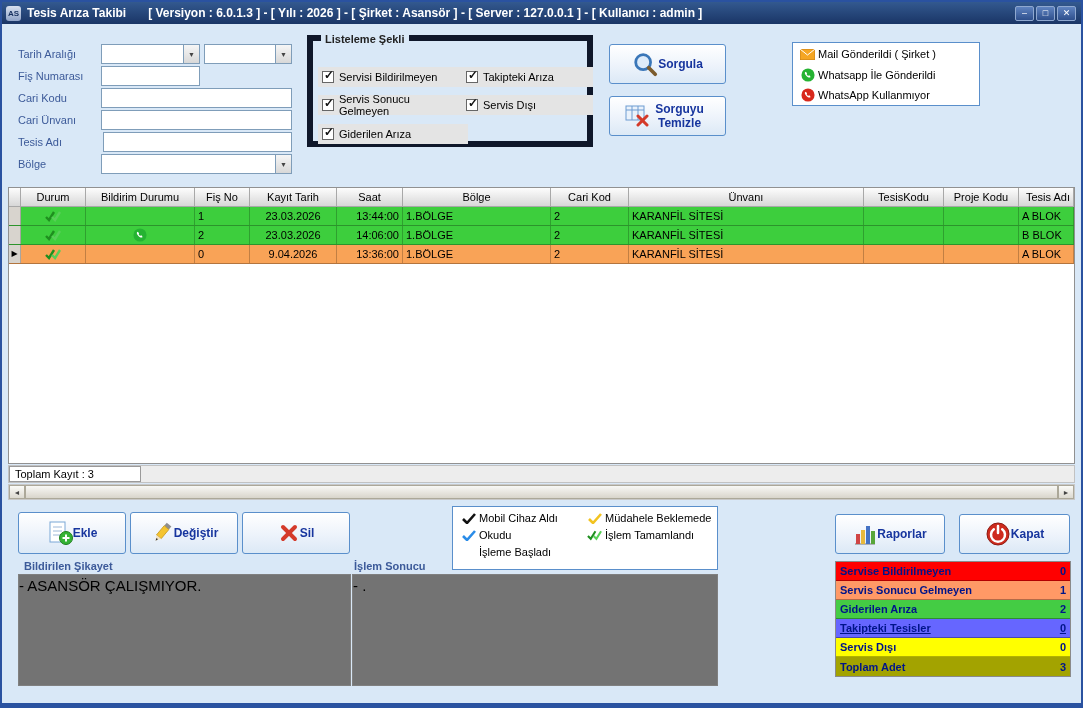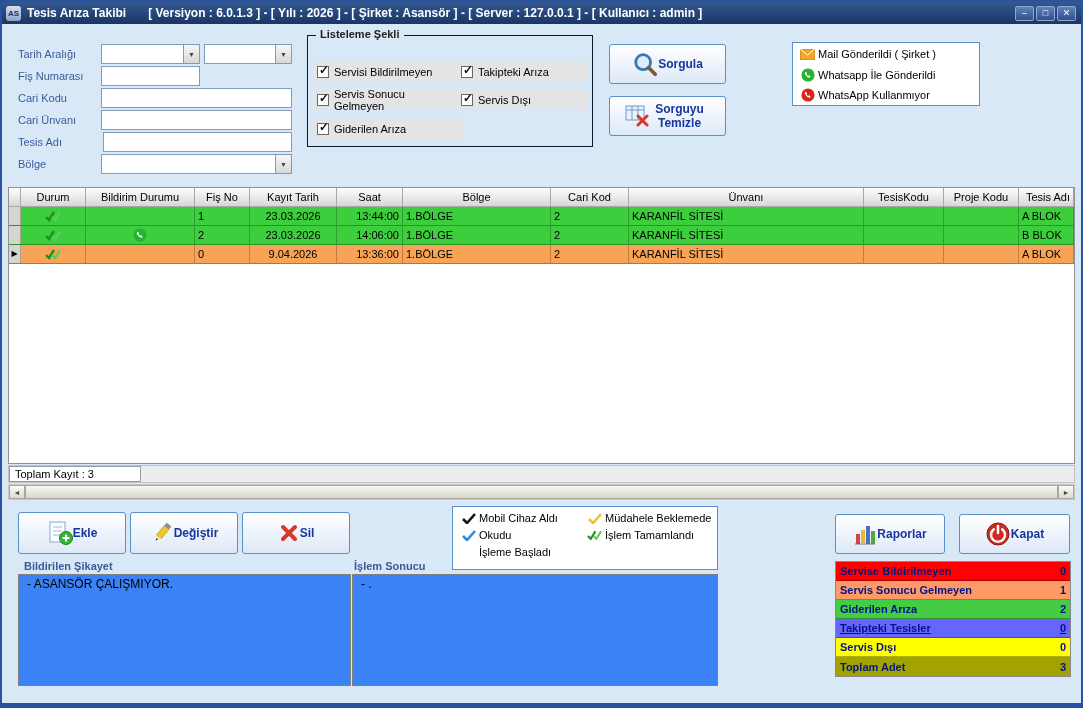--- a/index.html
+++ b/index.html
@@ -27,21 +27,21 @@
   .flabel { position:absolute; color:#3C5A99; white-space:nowrap; }
   .tb { position:absolute; height:20px; background:#fff; border:1px solid #7F9DB9;
         font-family:inherit; font-size:11px; padding:0 3px; }
   .combo { position:absolute; height:20px; background:#fff; border:1px solid #7F9DB9;
            display:flex; align-items:center; }
   .combo-val { flex:1; padding-left:3px; }
   .combo-btn { width:16px; height:100%; border-left:1px solid #7F9DB9;
                background:linear-gradient(#F6F6F6,#D8D8D8); display:flex;
                align-items:center; justify-content:center; font-size:7px; color:#444; }
 
-  .groupbox { position:absolute; border:1px solid #0f172a;padding-left:20px; }
+  .groupbox { position:absolute; border:6px solid #0f172a;padding-left:20px; }
   .gb-label { position:absolute; top:-8px; left:8px; background:#D9E8F7; padding:0 4px;
               font-weight:bold; color:#222; }
   .cbstrip { position:absolute; height:20px; background:#E4E4E4; display:flex; align-items:center; }
   .cbitem { display:flex; align-items:center; height:100%; padding-left:4px; }
   .checkbox { width:12px; height:12px; border:1px solid #666; background:#fff;
               position:relative; margin-right:5px; flex:none; }
   .ck { position:absolute; left:1px; top:-3px; font-size:12px; font-weight:bold; color:#111; line-height:1; }
 
   .btn { position:absolute; border:1px solid #5A8FCB; border-radius:3px;
          background:linear-gradient(180deg,#FFFFFF,#EDF3FB 55%,#DCE9F6);
@@ -79,22 +79,22 @@
   .hscroll { position:absolute; background:#F0EFEA; border:1px solid #C8C8C8; }
   .sbtn { position:absolute; top:0; width:16px; height:14px; background:linear-gradient(#FBFBF8,#DCD9D0);
           border:1px solid #ACA899; display:flex; align-items:center; justify-content:center;
           font-size:7px; color:#444; }
   .sbtn.left { left:0; } .sbtn.right { right:0; }
   .sthumb { position:absolute; left:16px; right:16px; top:0; height:14px;
             background:linear-gradient(#F8F8F5,#D9D5CB); border:1px solid #ACA899; }
 
   
   .blabel { position:absolute; color:#3C5A99; font-weight:bold; }
-  .ta { position:absolute; background:#3b82f6; border:1px solid #808080; resize:none;
-        font-family:inherit; font-size:12px; padding:2px 8px; }
+  .ta { position:absolute; background:#737373; border:1px solid #808080; resize:none;
+        font-family:inherit; font-size:15px; padding:2px 0; }
 
   .summary { position:absolute; background:#fff; border:1px solid #8A8A8A; }
   .srow { height:19px; display:flex; align-items:center; justify-content:space-between;
           padding:0 4px; font-weight:bold; color:#001489; border-bottom:1px solid rgba(0,0,0,0.3); }
   .srow:last-child { border-bottom:none; }
 </style>
 </head>
 <body>
 
 <div class="window">

